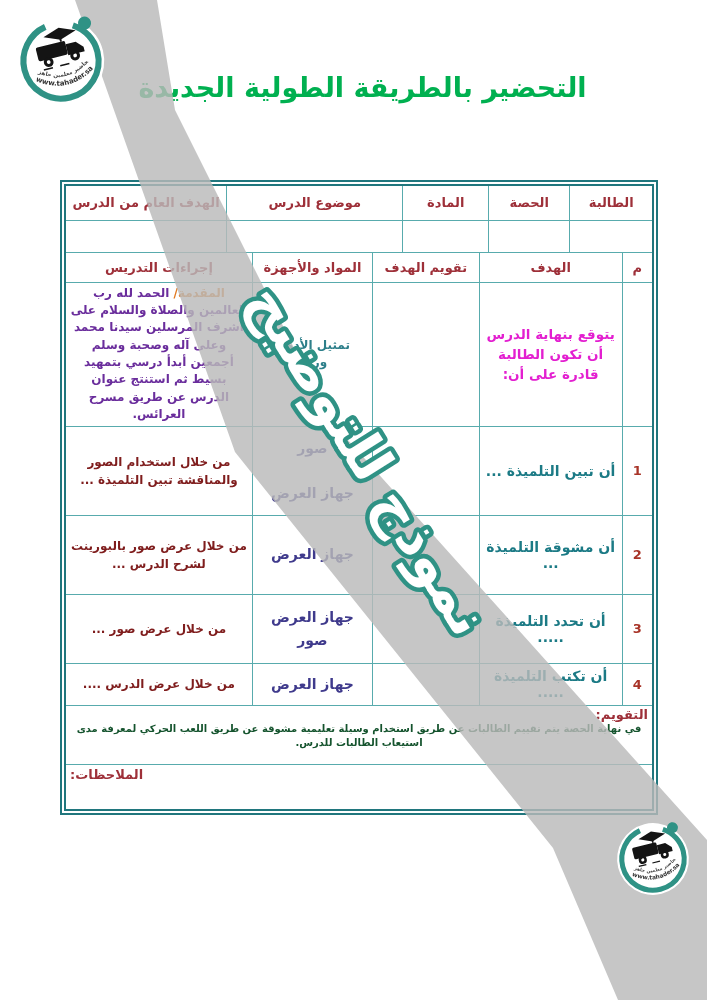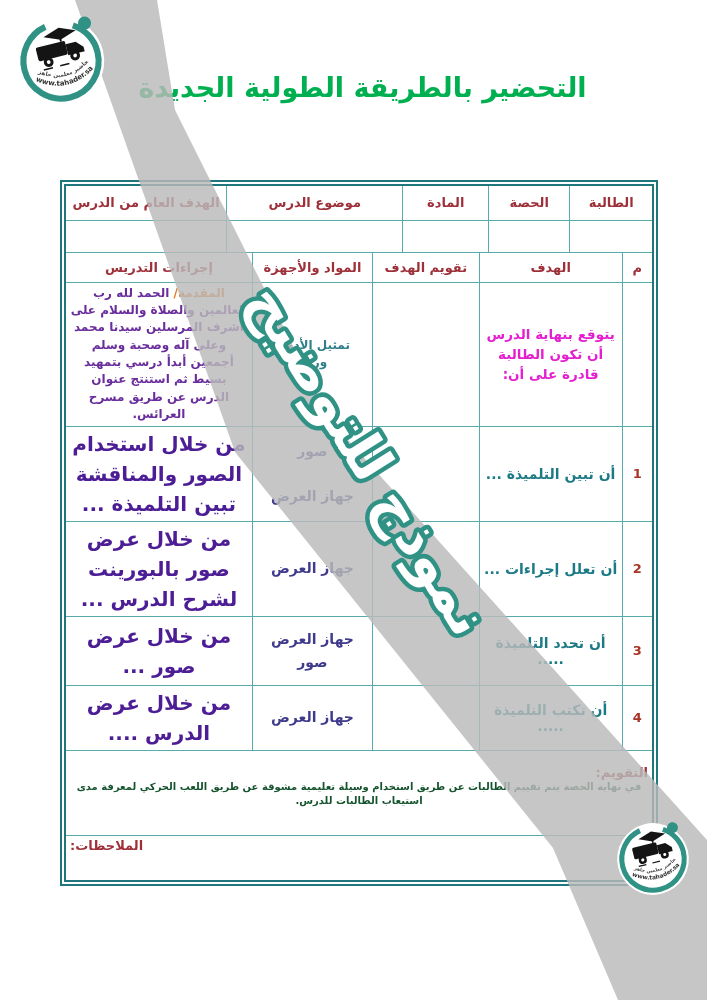--- a/index.html
+++ b/index.html
@@ -28,31 +28,31 @@
   .h-label{height:34px;}
   .h-empty{height:32px;}
   .content-row{height:31px;}
   .col-head{height:30px;color:#9e3039;font-size:13px;}
 
   .num-cell{color:#a83428;font-size:13px;}
   .objective{color:#1b7a85;font-size:14px;}
   .objective-intro{color:#e31fd0;font-size:13.5px;line-height:1.5;}
   .materials{color:#3f3a8c;font-size:14px;white-space:pre-line;line-height:1.6;}
   .materials-intro{color:#2d7f8a;font-size:12px;white-space:pre-line;line-height:1.4;}
-  .procedures{color:#4c1d95;font-size:20px;line-height:1.5;}
+  .procedures{color:#7f1d1d;font-size:12px;line-height:1.5;}
   .procedures-intro{color:#6a2d9c;font-size:12px;line-height:1.45;}
   .intro-prefix{color:#e2791f;text-align:center;}
 
   .row-intro td{height:108px;}
   .row-1 td{height:84px;}
   .row-2 td{height:74px;}
   .row-3 td{height:64px;}
   .row-4 td{height:37px;}
 
-  .eval-cell{height:56px;text-align:center;vertical-align:top;padding:14px 4px;}
+  .eval-cell{height:56px;text-align:center;vertical-align:top;padding:1px 4px;}
   .eval-label{display:block;text-align:right;color:#9e3039;font-size:13px;}
   .eval-text{display:block;color:#14532d;font-size:10px;line-height:1.45;text-align:center;}
   .notes-cell{height:40px;text-align:left;vertical-align:top;
     color:#9e3039;font-size:13px;padding:2px 4px;}
 
   
   .overlay{position:absolute;top:0;left:0;width:707px;height:1000px;z-index:2;
     pointer-events:none;}
   .wm-text{font-family:"DejaVu Sans",sans-serif;font-weight:bold;font-size:56px;
     fill:#ffffff;stroke:#2f9285;stroke-width:9px;paint-order:stroke;
@@ -133,21 +133,21 @@
         <td class="objective">أن تبين التلميذة ...</td>
         <td></td>
         <td class="materials">صور
 
 جهاز العرض</td>
         <td class="procedures">من خلال استخدام الصور والمناقشة تبين التلميذة ...</td>
       </tr>
 
       <tr class="row-2">
         <td class="num-cell">2</td>
-        <td class="objective">أن تعلل إجراءات ...</td>
+        <td class="objective">أن مشوقة التلميذة ...</td>
         <td></td>
         <td class="materials">جهاز العرض</td>
         <td class="procedures">من خلال عرض صور بالبورينت لشرح الدرس ...</td>
       </tr>
 
       <tr class="row-3">
         <td class="num-cell">3</td>
         <td class="objective">أن تحدد التلميذة .....</td>
         <td></td>
         <td class="materials">جهاز العرض

